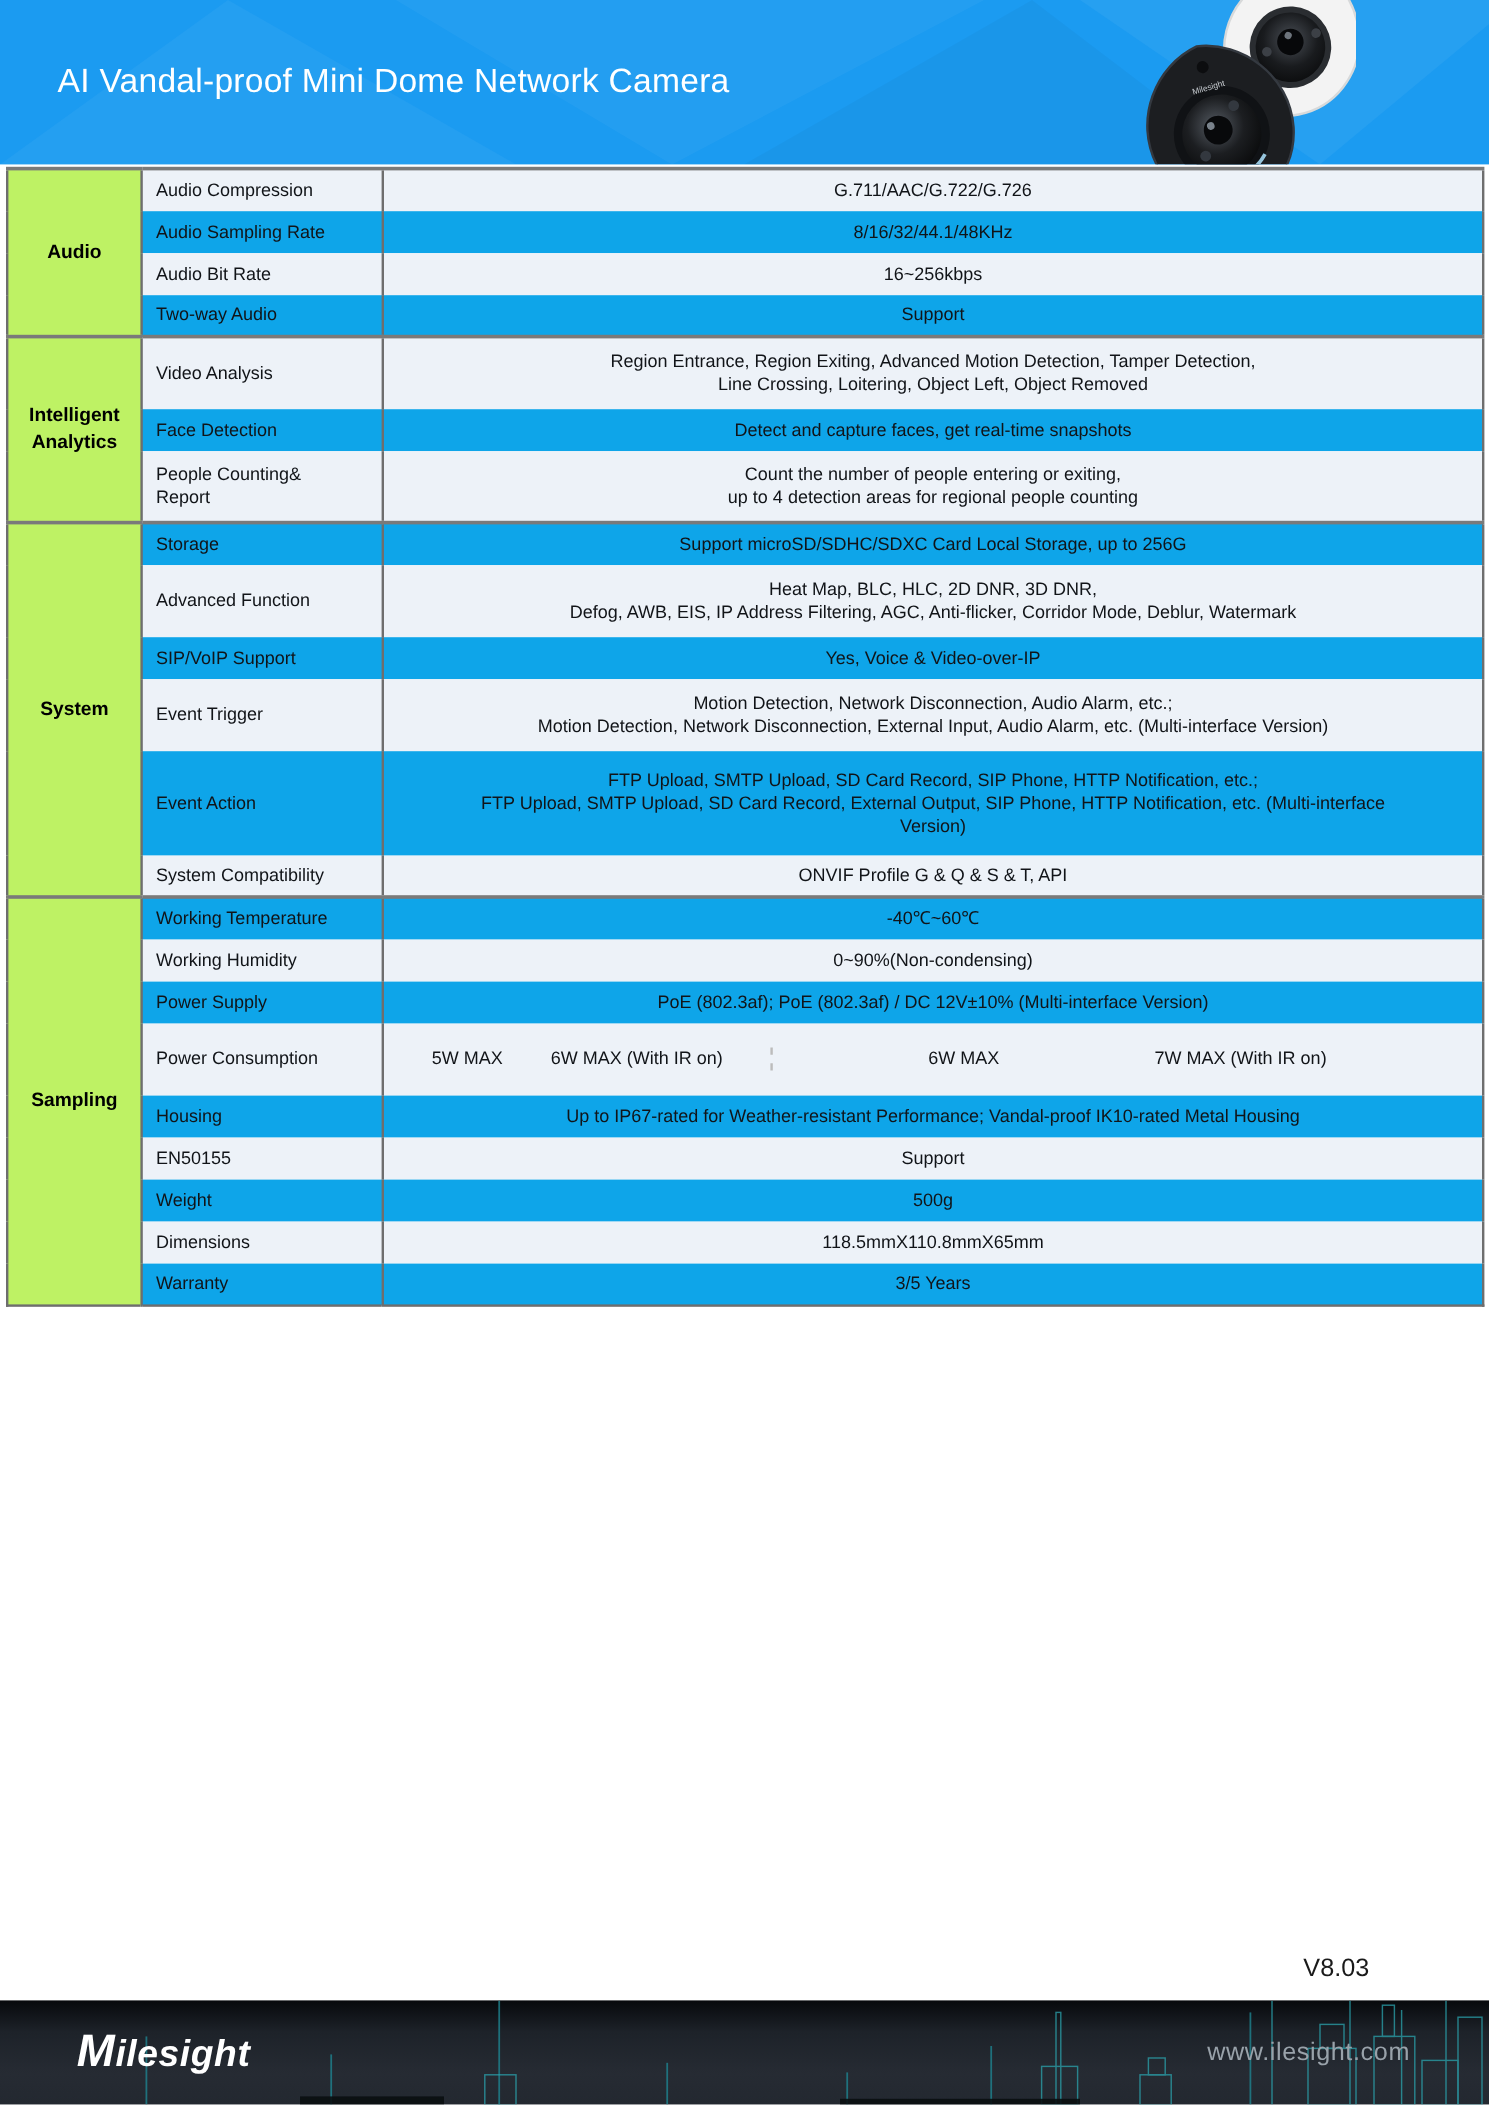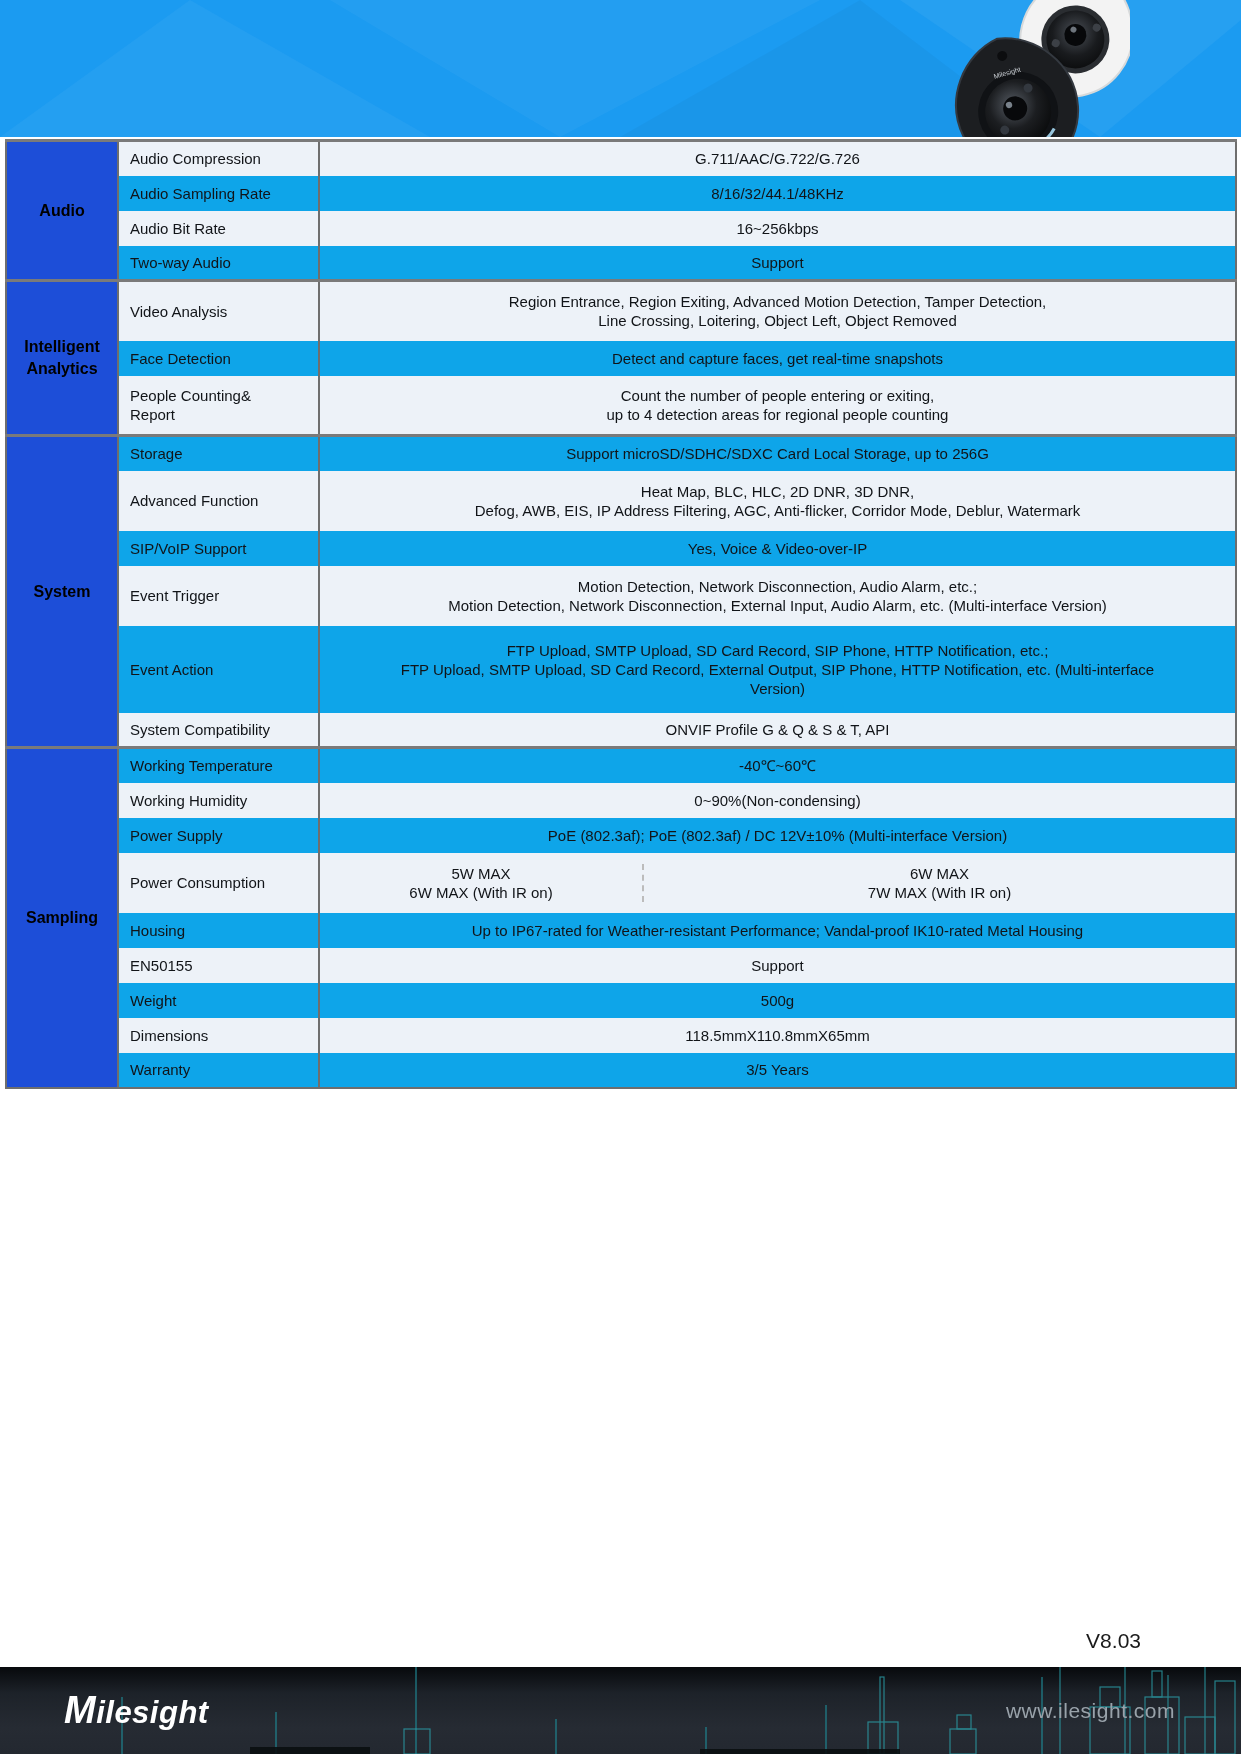--- a/index.html
+++ b/index.html
@@ -12,31 +12,31 @@
   .header .facets { position:absolute; left:0; top:0; }
   .page-title { position:absolute; left:48px; top:52px; color:#ffffff; font-size:28px; font-weight:500; letter-spacing:.2px; }
   .cameras { position:absolute; left:850px; top:0; }
 
   
   table.spec { position:absolute; left:5px; top:139px; width:1232px; border-collapse:collapse; table-layout:fixed; }
   table.spec { border:2px solid #6e6e6e; }
   col.c-group { width:112px; }
   col.c-label { width:201px; }
   td { vertical-align:middle; color:#111418; font-size:15px; }
-  td.group-cell { background:#1d4ed8; border-right:2px solid #6e6e6e; text-align:center; font-weight:700; font-size:16px; color:#000; line-height:22px; }
+  td.group-cell { background:#bef264; border-right:2px solid #6e6e6e; text-align:center; font-weight:700; font-size:16px; color:#000; line-height:22px; }
   td.label-cell { border-right:2px solid #6e6e6e; padding-left:11px; }
   td.value-cell { text-align:center; padding:0; }
   tr.odd  td.label-cell, tr.odd  td.value-cell { background:#edf2f8; }
   tr.even td.label-cell, tr.even td.value-cell { background:#0ea5e9; }
   tr.section-start td { border-top:3px solid #7a7a7a; }
   .vwrap { display:flex; flex-direction:column; justify-content:space-evenly; height:100%; }
   .vline { line-height:19px; }
   .lwrap { display:flex; flex-direction:column; justify-content:space-evenly; height:100%; }
   .split { display:flex; height:100%; }
-  .split .sub { display:flex; flex-direction:column; justify-content:space-evenly; }
+  .split .sub { display:flex; flex-direction:row; justify-content:space-evenly; }
   .split .sub-a { flex:0 0 35.2%; }
   .split .sub-b { flex:1 1 auto; border-left:2px dashed #bcbcbc; }
 
   
   .version { position:absolute; right:100px; top:1629px; font-size:21px; color:#1a1a1a; }
   .footer { position:absolute; left:0; top:1667px; width:1241px; height:87px;
             background:linear-gradient(180deg,#07090c 0%, #1d2229 30%, #262b33 70%, #232830 100%); overflow:hidden; }
   .footer svg.skyline { position:absolute; left:0; top:0; }
   .logo { position:absolute; left:64px; top:22px; color:#ffffff; font-size:31px; font-style:italic; font-weight:600; letter-spacing:.5px; }
   .logo .logo-m { font-size:38px; font-weight:700; }
@@ -47,20 +47,21 @@
 
 <div class="page">
 
   <div class="header">
     <svg class="facets" width="1241" height="137">
       <polygon points="0,137 190,0 430,137" fill="#ffffff" opacity="0.045"></polygon>
       <polygon points="330,0 560,137 820,0" fill="#ffffff" opacity="0.04"></polygon>
       <polygon points="620,137 860,0 1040,137" fill="#000000" opacity="0.03"></polygon>
       <polygon points="900,0 1100,137 1241,20 1241,0" fill="#ffffff" opacity="0.05"></polygon>
     </svg>
+    <div class="page-title">AI Vandal-proof Mini Dome Network Camera</div>
     <svg class="cameras" width="280" height="137" viewBox="0 0 280 137">
       <defs>
         <radialGradient id="domeW" cx="45%" cy="40%" r="65%">
           <stop offset="0%" stop-color="#4a4f56"></stop>
             <stop offset="60%" stop-color="#191b1e"></stop>
             <stop offset="100%" stop-color="#0b0c0d"></stop>
         </radialGradient>
         <radialGradient id="domeB" cx="45%" cy="38%" r="65%">
           <stop offset="0%" stop-color="#555b63"></stop>
             <stop offset="55%" stop-color="#1c1e21"></stop>

